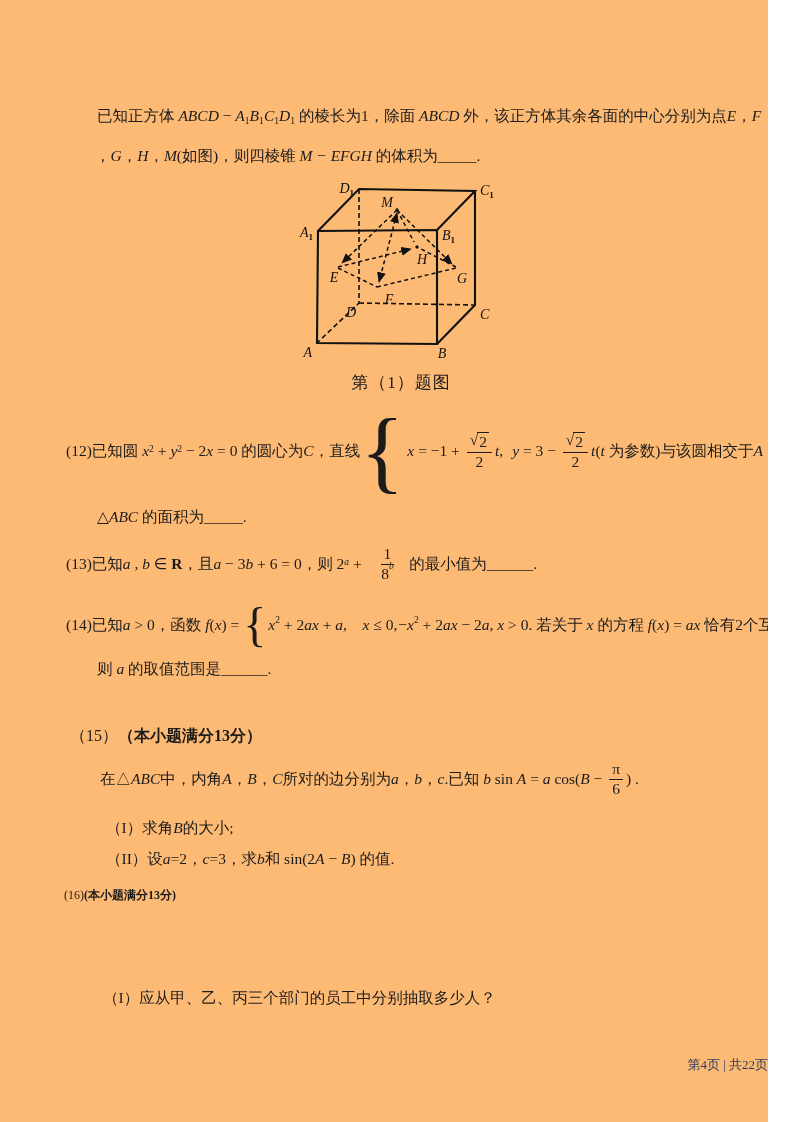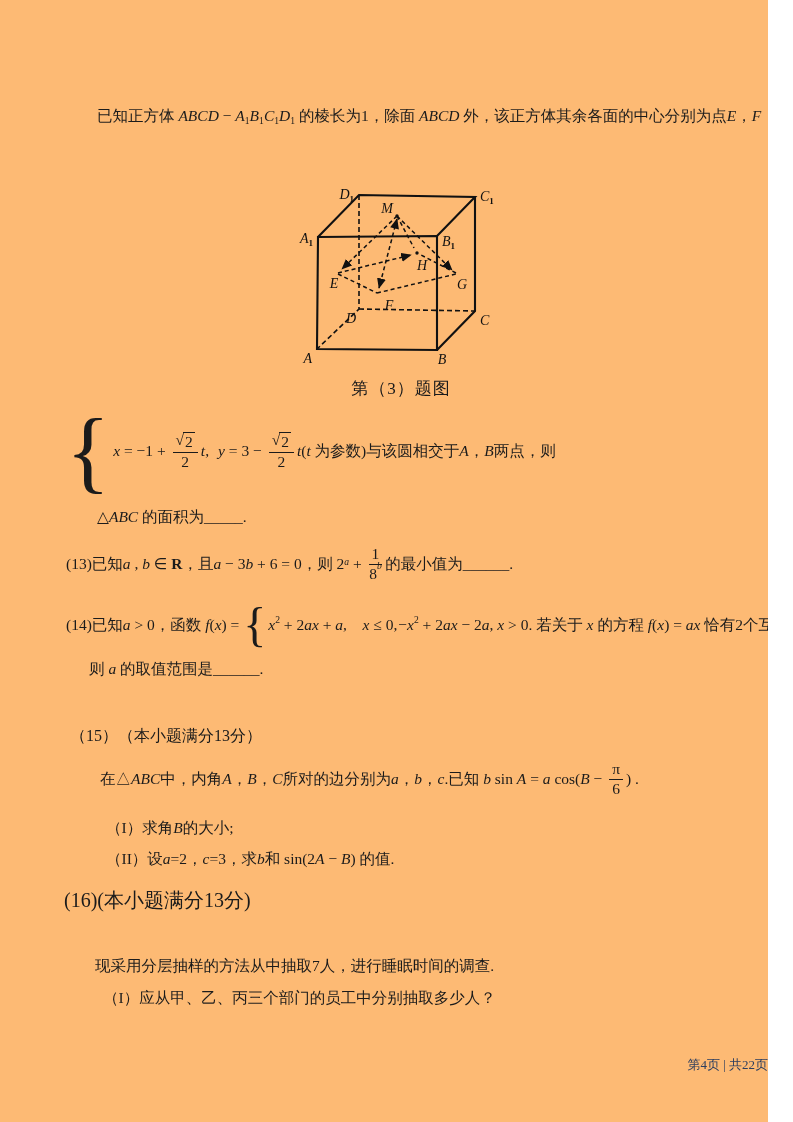--- a/index.html
+++ b/index.html
@@ -6,21 +6,21 @@
   .page {
     position:relative; width:768px; height:1122px; background:#fdba74;
     font-family:"Liberation Serif", serif; color:#1b1b1b; overflow:hidden;
   }
   .ln { position:absolute; white-space:pre; font-size:15.5px; line-height:1.25; }
   .flexc { display:flex; align-items:center; }
   .sec-head { font-size:16.5px; font-weight:bold; letter-spacing:0.3px; }
 
   
   .sg-c  { }
-  .sg-b  { font-weight:normal; }
+  .sg-b  { font-weight:bold; }
   .sg-r  { font-family:"Liberation Serif", serif; }
   .sg-i  { font-family:"Liberation Serif", serif; font-style:italic; }
   .sg-br { font-family:"Liberation Serif", serif; font-weight:bold; }
   .sg-sup  { font-family:"Liberation Serif", serif; font-size:0.62em; position:relative; top:-0.5em; }
   .sg-supi { font-family:"Liberation Serif", serif; font-style:italic; font-size:0.62em; position:relative; top:-0.5em; }
   .sg-sub  { font-family:"Liberation Serif", serif; font-size:0.62em; position:relative; top:0.28em; }
 
   
   .frac { display:inline-flex; flex-direction:column; align-items:center; margin:0 3px;
           font-family:"Liberation Serif", serif; line-height:1.05; vertical-align:middle; }
@@ -35,38 +35,39 @@
   .brace { font-family:"Liberation Serif", serif; font-weight:400; line-height:0.85;
            display:inline-block; color:#1b1b1b; }
   .brace-lg { font-size:92px; margin-right:3px; }
   .brace-sm { font-size:48px; margin-right:2px; }
   .stack { display:flex; flex-direction:row; }
   .stack-12 { gap:9px; }
   .stack-14 { gap:1px; align-items:flex-start; }
   .eqrow { display:inline-flex; align-items:center; white-space:pre; }
 
   
-  .figure { position:absolute; left:296px; top:180px; width:210px; text-align:center;margin-top:6px; }
+  .figure { position:absolute; left:296px; top:180px; width:210px; text-align:center; }
   .figure svg { display:block; }
   .fig-caption { margin-top:5px; font-size:17px; letter-spacing:1px; white-space:pre; }
   .vlabel { font-family:"Liberation Serif", serif; font-style:italic; font-size:14px; fill:#111; }
   .vlabel .subn { font-size:9px; font-style:normal; font-weight:bold; }
   .edge-solid { fill:none; stroke:#111; stroke-width:2.1; stroke-linejoin:miter; }
   .edge-dash  { fill:none; stroke:#111; stroke-width:1.6; stroke-dasharray:5 3; }
   .inner-dash { fill:none; stroke:#111; stroke-width:1.5; stroke-dasharray:4 3; }
 
   .footer { position:absolute; top:1056px; left:0; width:100%; text-align:right;
             font-size:13px; color:#2c3e5f; }
 </style>
 </head>
 <body>
 
 <div class="page">
 
   <div class="ln" style="left:97px; top:106px;"><span class="sg-c">已知正方体 </span><span class="sg-i">ABCD</span><span class="sg-r"> − </span><span class="sg-i">A</span><span class="sg-sub">1</span><span class="sg-i">B</span><span class="sg-sub">1</span><span class="sg-i">C</span><span class="sg-sub">1</span><span class="sg-i">D</span><span class="sg-sub">1</span><span class="sg-c"> 的棱长为1，除面 </span><span class="sg-i">ABCD</span><span class="sg-c"> 外，该正方体其余各面的中心分别为点</span><span class="sg-i">E</span><span class="sg-c">，</span><span class="sg-i">F</span></div>
+  <div class="ln" style="left:95px; top:146px;"><span class="sg-c">，</span><span class="sg-i">G</span><span class="sg-c">，</span><span class="sg-i">H</span><span class="sg-c">，</span><span class="sg-i">M</span><span class="sg-c">(如图)，则四棱锥 </span><span class="sg-i">M − EFGH</span><span class="sg-c"> 的体积为</span><span class="sg-r">_____</span><span class="sg-c">.</span></div>
 
   <div class="figure">
     <svg width="210" height="186" viewBox="0 0 210 186">
       <defs>
         <marker id="arr" markerWidth="9" markerHeight="9" refX="6.5" refY="3" orient="auto">
           <path d="M0,0 L7,3 L0,6 Z" fill="#111"></path>
         </marker>
         <marker id="arrS" markerWidth="9" markerHeight="9" refX="0.5" refY="3" orient="auto">
           <path d="M7,0 L0,3 L7,6 Z" fill="#111"></path>
         </marker>
@@ -97,24 +98,25 @@
       <text class="vlabel" x="97" y="27" text-anchor="end">M</text>
       <text class="vlabel" x="126" y="84" text-anchor="middle">H</text>
       <text class="vlabel" x="38" y="102" text-anchor="middle">E</text>
       <text class="vlabel" x="166" y="103" text-anchor="middle">G</text>
       <text class="vlabel" x="93" y="124" text-anchor="middle">F</text>
       <text class="vlabel" x="60" y="137" text-anchor="end">D</text>
       <text class="vlabel" x="184" y="139" text-anchor="start">C</text>
       <text class="vlabel" x="16" y="177" text-anchor="end">A</text>
       <text class="vlabel" x="146" y="178" text-anchor="middle">B</text>
     </svg>
-    <div class="fig-caption">第（3）题图</div>
+    <div class="fig-caption">第（1）题图</div>
   </div>
 
   <div class="ln flexc" style="left:66px; top:398px; height:106px;">
+    <span><span class="sg-c">(12)已知圆 </span><span class="sg-i">x</span><span class="sg-sup">2</span><span class="sg-r"> + </span><span class="sg-i">y</span><span class="sg-sup">2</span><span class="sg-r"> − 2</span><span class="sg-i">x</span><span class="sg-r"> = 0 </span><span class="sg-c">的圆心为</span><span class="sg-i">C</span><span class="sg-c">，直线</span></span>
     <span class="brace brace-lg">{</span>
     <span class="stack stack-12">
       <span class="eqrow">
         <span><span class="sg-i">x</span><span class="sg-r"> = −1 + </span></span>
         <span class="frac">
           <span class="fnum"><span class="sqrt"><span class="sv">√</span><span class="sb">2</span></span></span>
           <span class="fden">2</span>
         </span>
         <span><span class="sg-i">t</span><span class="sg-r">,</span></span>
       </span>
@@ -124,52 +126,51 @@
           <span class="fnum"><span class="sqrt"><span class="sv">√</span><span class="sb">2</span></span></span>
           <span class="fden">2</span>
         </span>
         <span><span class="sg-i">t</span></span>
       </span>
     </span>
     <span><span class="sg-c">(</span><span class="sg-i">t</span><span class="sg-c"> 为参数)与该圆相交于</span><span class="sg-i">A</span><span class="sg-c">，</span><span class="sg-i">B</span><span class="sg-c">两点，则</span></span>
   </div>
   <div class="ln" style="left:97px; top:507px;"><span class="sg-r">△</span><span class="sg-i">ABC</span><span class="sg-c"> 的面积为</span><span class="sg-r">_____</span><span class="sg-c">.</span></div>
 
-  <div class="ln flexc" style="left:66px; top:540px; height:48px;">
+  <div class="ln flexc" style="left:66px; top:540px; height:48px;gap:12px;">
     <span><span class="sg-c">(13)已知</span><span class="sg-i">a</span><span class="sg-r"> , </span><span class="sg-i">b</span><span class="sg-r"> ∈ </span><span class="sg-br">R</span><span class="sg-c">，且</span><span class="sg-i">a</span><span class="sg-r"> − 3</span><span class="sg-i">b</span><span class="sg-r"> + 6 = 0</span><span class="sg-c">，则 </span><span class="sg-r">2</span><span class="sg-supi">a</span><span class="sg-r"> + </span></span>
     <span class="frac">
       <span class="fnum">1</span>
       <span class="fden"><span class="sg-r">8</span><span class="sg-supi">b</span></span>
     </span>
     <span><span class="sg-c">的最小值为</span><span class="sg-r">______</span><span class="sg-c">.</span></span>
   </div>
 
   <div class="ln flexc" style="left:66px; top:597px; height:56px;">
     <span><span class="sg-c">(14)已知</span><span class="sg-i">a</span><span class="sg-r"> &gt; 0</span><span class="sg-c">，函数 </span><span class="sg-i">f</span><span class="sg-r">(</span><span class="sg-i">x</span><span class="sg-r">) = </span></span>
     <span class="brace brace-sm">{</span>
     <span class="stack stack-14">
       <span class="eqrow"><span class="sg-i">x</span><span class="sg-sup">2</span><span class="sg-r"> + 2</span><span class="sg-i">ax</span><span class="sg-r"> + </span><span class="sg-i">a</span><span class="sg-r">,    </span><span class="sg-i">x</span><span class="sg-r"> ≤ 0,</span></span>
       <span class="eqrow"><span class="sg-r">−</span><span class="sg-i">x</span><span class="sg-sup">2</span><span class="sg-r"> + 2</span><span class="sg-i">ax</span><span class="sg-r"> − 2</span><span class="sg-i">a</span><span class="sg-r">, </span><span class="sg-i">x</span><span class="sg-r"> &gt; 0.</span></span>
     </span>
     <span><span class="sg-c"> 若关于 </span><span class="sg-i">x</span><span class="sg-c"> 的方程 </span><span class="sg-i">f</span><span class="sg-r">(</span><span class="sg-i">x</span><span class="sg-r">) = </span><span class="sg-i">ax</span><span class="sg-c"> 恰有2个互异的实数解，</span></span>
   </div>
-  <div class="ln" style="left:89px; top:659px;"><span class="sg-c">则 </span><span class="sg-i">a</span><span class="sg-c"> 的取值范围是</span><span class="sg-r">______</span><span class="sg-c">.</span></div>
+  <div class="ln" style="left:97px; top:659px;"><span class="sg-c">则 </span><span class="sg-i">a</span><span class="sg-c"> 的取值范围是</span><span class="sg-r">______</span><span class="sg-c">.</span></div>
 
 
   <div class="ln" style="left:70px; top:726px; font-size:16px;"><span class="sg-c">（15）</span><span class="sg-b">（本小题满分13分）</span></div>
   <div class="ln flexc" style="left:100px; top:757px; height:44px;">
     <span><span class="sg-c">在</span><span class="sg-r">△</span><span class="sg-i">ABC</span><span class="sg-c">中，内角</span><span class="sg-i">A</span><span class="sg-c">，</span><span class="sg-i">B</span><span class="sg-c">，</span><span class="sg-i">C</span><span class="sg-c">所对的边分别为</span><span class="sg-i">a</span><span class="sg-c">，</span><span class="sg-i">b</span><span class="sg-c">，</span><span class="sg-i">c</span><span class="sg-c">.已知 </span><span class="sg-i">b</span><span class="sg-r"> sin </span><span class="sg-i">A</span><span class="sg-r"> = </span><span class="sg-i">a</span><span class="sg-r"> cos(</span><span class="sg-i">B</span><span class="sg-r"> − </span></span>
     <span class="frac">
       <span class="fnum">π</span>
       <span class="fden">6</span>
     </span>
     <span><span class="sg-r">) .</span></span>
   </div>
   <div class="ln" style="left:106px; top:818px;"><span class="sg-c">（I）求角</span><span class="sg-i">B</span><span class="sg-c">的大小;</span></div>
   <div class="ln" style="left:106px; top:849px;"><span class="sg-c">（II）设</span><span class="sg-i">a</span><span class="sg-r">=2</span><span class="sg-c">，</span><span class="sg-i">c</span><span class="sg-r">=3</span><span class="sg-c">，求</span><span class="sg-i">b</span><span class="sg-c">和 </span><span class="sg-r">sin(2</span><span class="sg-i">A</span><span class="sg-r"> − </span><span class="sg-i">B</span><span class="sg-r">) </span><span class="sg-c">的值.</span></div>
 
-  <div class="ln" style="left:64px; top:888px; font-size:20px;"><span class="sg-c">(16)</span><span class="sg-b">(本小题满分13分)</span></div>
-  <div class="ln" style="left:95px; top:956px;"><span class="sg-c">现采用分层抽样的方法从中抽取7人，进行睡眠时间的调查.</span></div>
+  <div class="ln" style="left:64px; top:888px; font-size:12px;"><span class="sg-c">(16)</span><span class="sg-b">(本小题满分13分)</span></div>
   <div class="ln" style="left:103px; top:988px;"><span class="sg-c">（I）应从甲、乙、丙三个部门的员工中分别抽取多少人？</span></div>
 
   <div class="footer">第4页 | 共22页</div>
 
 </div>
 
 </body></html>

